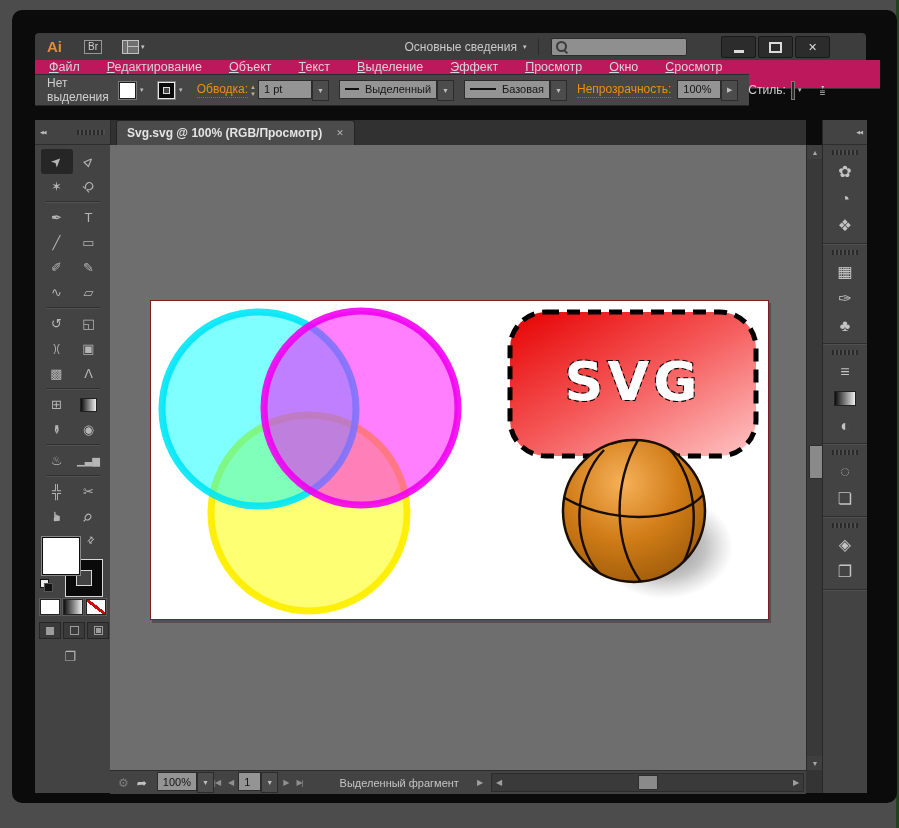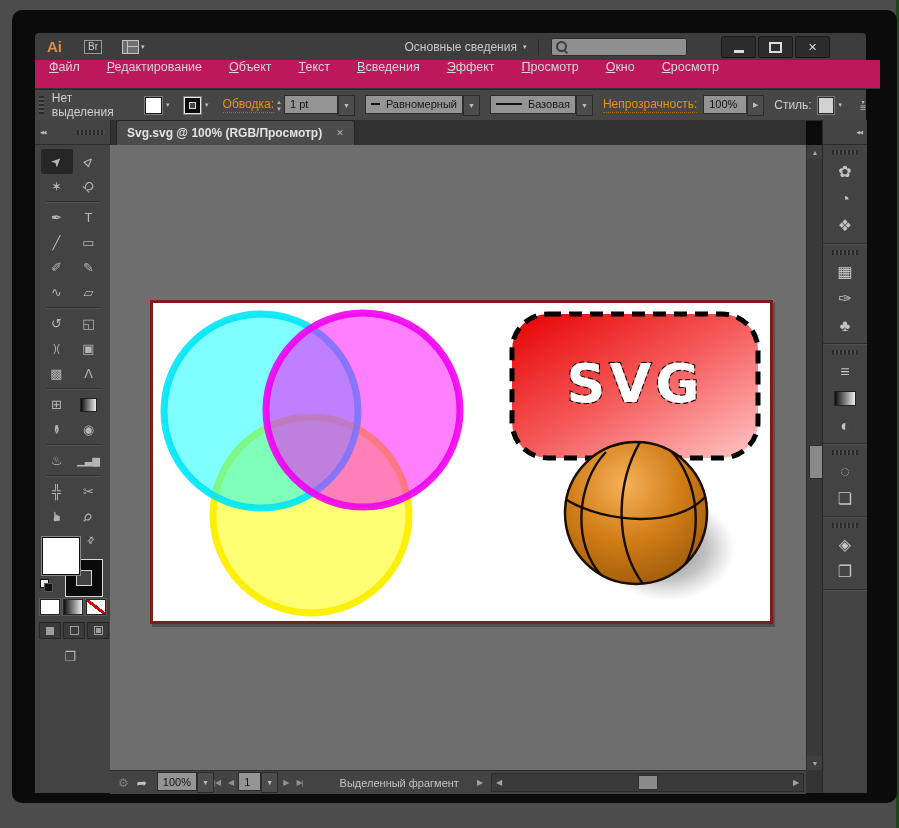--- a/index.html
+++ b/index.html
@@ -28,21 +28,21 @@
   .wbtn{width:33px;height:20px;background:#2c2c2c;border:1px solid #191919;border-radius:2px;display:flex;align-items:center;justify-content:center;color:#dcdcdc;font-size:11px;font-weight:bold}
   .min-glyph{width:10px;height:3px;background:#dcdcdc;margin-top:8px}
   .max-glyph{width:9px;height:7px;border:2px solid #dcdcdc;position:relative}
 
   
   .menubar{left:23px;top:50px;width:831px;height:28px;background:#be185d;display:flex;padding-left:14px;border-bottom:1px solid #343434}
   .mi{color:#d6d6d6;font-size:12.5px;margin-right:27px;white-space:nowrap}
   .mi .mn{text-decoration:underline}
 
   
-  .controlbar{left:23px;top:79px;width:831px;height:30px;background:#464646;border-top:1px solid #2a2a2a;border-bottom:1px solid #262626;display:flex;align-items:center;font-size:12px;color:#cfcfcf}
+  .controlbar{left:23px;top:64px;width:714px;height:30px;background:#464646;border-top:1px solid #2a2a2a;border-bottom:1px solid #262626;display:flex;align-items:center;font-size:12px;color:#cfcfcf}
   .vgrip{width:5px;height:18px;margin:0 8px 0 4px;background:repeating-linear-gradient(0deg,#282828 0 2px,#565656 2px 4px)}
   .ctl-gap{width:10px;flex:none}
   .mini-swatch{width:15px;height:15px;background:#fff;border:1px solid #1e1e1e;outline:1px solid #7a7a7a;flex:none}
   .mini-stroke{width:15px;height:15px;border:1px solid #e8e8e8;background:#0a0a0a;display:flex;align-items:center;justify-content:center;outline:1px solid #7a7a7a;flex:none}
   .mini-stroke i{display:block;width:5px;height:5px;background:#464646;border:1px solid #dcdcdc}
   .ddc{font-size:6px;color:#b9b9b9;padding:2px 3px;flex:none}
   .orange{color:#e8930e;border-bottom:1px dotted #a66a12;padding-bottom:1px;white-space:nowrap}
   .stepper{display:flex;flex-direction:column;justify-content:center;gap:1px;font-size:6px;color:#b0b0b0;line-height:6px;margin:0 2px}
   .fld{background:#949494;color:#161616;height:17px;font-size:11px;display:flex;align-items:center;padding:0 5px;border:1px solid #2c2c2c;white-space:nowrap}
   .ddbtn{width:15px;height:19px;background:#4c4c4c;border:1px solid #2c2c2c;color:#bdbdbd;font-size:7px;display:flex;align-items:center;justify-content:center;flex:none}
@@ -98,21 +98,21 @@
   .screenmode{position:absolute;left:22px;top:112px;width:26px;height:18px;display:flex;align-items:center;justify-content:center;color:#b5b5b5;font-size:13px}
 
   .rp-list{display:flex;flex-direction:column;align-items:center}
   .rp{height:27px;width:100%;display:flex;align-items:center;justify-content:center;color:#c3c3c3;font-size:16px}
   .rp .gradchip{width:20px;height:13px}
   .rgrip{width:26px;height:5px;margin:5px auto 3px;background:repeating-linear-gradient(90deg,#2a2a2a 0 2px,#4e4e4e 2px 4px)}
   .rsep{width:100%;height:0;border-top:1px solid #2e2e2e;border-bottom:1px solid #4f4f4f;margin-top:4px}
 
   
   .canvas{left:98px;top:135px;width:696px;height:625px;background:#6e6e6e;overflow:hidden}
-  .artboard{position:absolute;left:40px;top:155px;width:617px;height:318px;background:#fff;border:3px solid #7f1d1d;box-shadow:2px 3px 0 rgba(0,0,0,.25)}
+  .artboard{position:absolute;left:40px;top:155px;width:617px;height:318px;background:#fff;border:1px solid #7f1d1d;box-shadow:2px 3px 0 rgba(0,0,0,.25)}
 
   
   .vscroll{left:794px;top:135px;width:16px;height:625px;background:#393939;border-left:1px solid #2a2a2a}
   .sbtn{position:absolute;left:0;width:16px;height:14px;display:flex;align-items:center;justify-content:center;color:#a8a8a8;font-size:7px;background:#3f3f3f}
   .vthumb{position:absolute;left:2px;top:300px;width:12px;height:32px;background:#8a8a8a;border:1px solid #2d2d2d;border-radius:1px}
   .corner{left:794px;top:760px;width:16px;height:23px;background:#343434}
 
   
   .statusbar{left:98px;top:760px;width:696px;height:23px;background:#434343;border-top:1px solid #2b2b2b;display:flex;align-items:center;font-size:11px;color:#c5c5c5}
   .sb-ico{margin-left:8px;font-size:12px;color:#7e7e7e}
@@ -161,21 +161,21 @@
           <span>✕</span>
         </span>
     </span>
   </div>
 
   <div class="abs menubar">
     <span class="mi"><span class="mn">Ф</span><span>айл</span></span>
     <span class="mi"><span class="mn">Р</span><span>едактирование</span></span>
     <span class="mi"><span class="mn">О</span><span>бъект</span></span>
     <span class="mi"><span class="mn">Т</span><span>екст</span></span>
-    <span class="mi"><span class="mn">В</span><span>сведения</span></span>
+    <span class="mi"><span class="mn">В</span><span>ыделение</span></span>
     <span class="mi"><span class="mn">Э</span><span>ффект</span></span>
     <span class="mi"><span class="mn">П</span><span>росмотр</span></span>
     <span class="mi"><span class="mn">О</span><span>кно</span></span>
     <span class="mi"><span class="mn">С</span><span>росмотр</span></span>
   </div>
 
   <div class="abs controlbar">
     <span class="vgrip"></span>
     <span>Нет выделения</span>
     <span class="ctl-gap"></span>
@@ -193,21 +193,21 @@
       <span>▼</span>
     </span>
     <span class="combo">
       <span class="fld" style="width:42px">1 pt</span>
       <span class="ddbtn">▼</span>
     </span>
     <span class="ctl-gap"></span>
     <span class="combo">
       <span class="fld" style="width:86px">
           <span class="strokeline"></span>
-          <span>Равномерный</span>
+          <span>Выделенный</span>
         </span>
       <span class="ddbtn">▼</span>
     </span>
     <span class="ctl-gap"></span>
     <span class="combo">
       <span class="fld" style="width:74px">
           <span class="strokeline long"></span>
           <span>Базовая</span>
         </span>
       <span class="ddbtn">▼</span>

